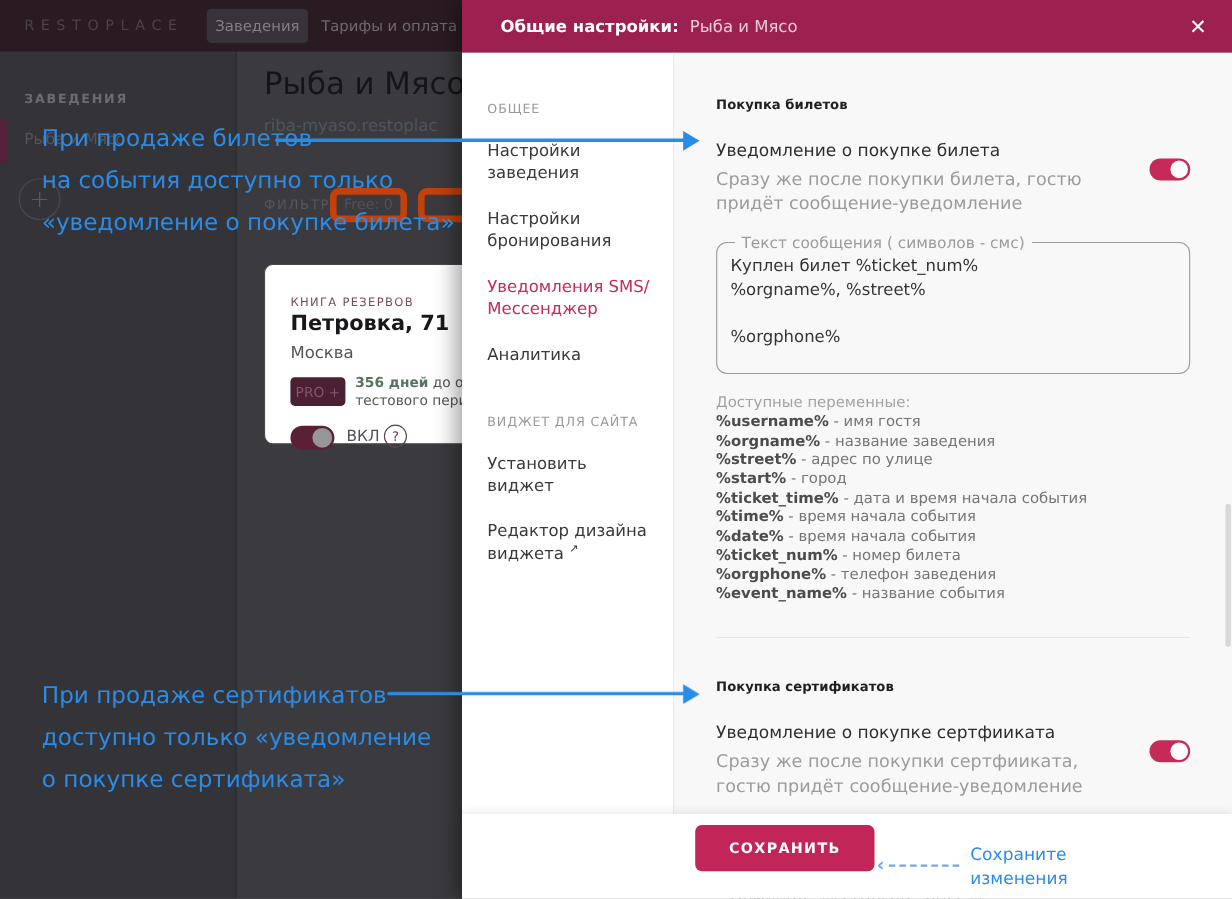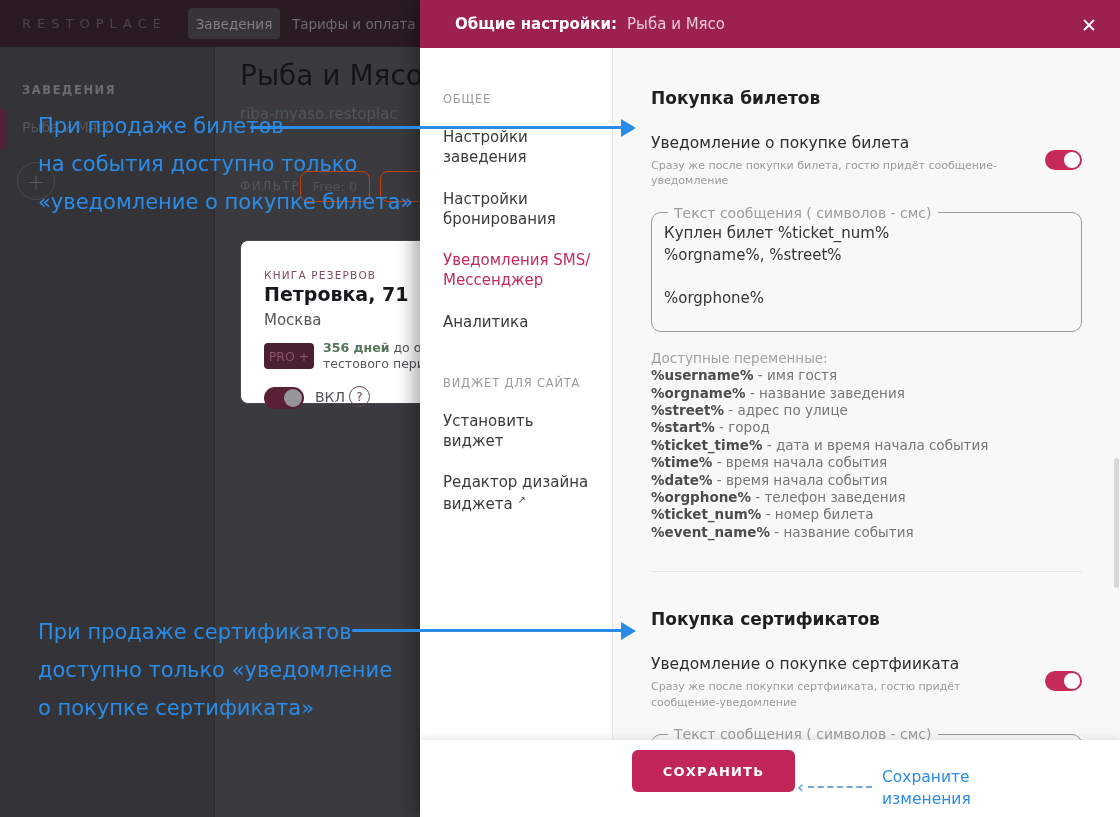--- a/index.html
+++ b/index.html
@@ -24,21 +24,21 @@
   .app-active-indicator { position:absolute; left:0; top:62px; width:6px; height:40px; background:#55203a; }
   .app-side-item { position:absolute; left:22px; top:72px; font-size:14px; color:#55555a; }
   .add-venue { position:absolute; left:17px; top:115px; width:38px; height:38px; border-radius:50%;
     border:1.5px solid #4a4a4f; color:#5c5c61; font-size:22px; font-weight:300;
     display:flex; align-items:center; justify-content:center; }
 
   .app-main { position:absolute; left:216px; top:47px; width:904px; height:770px; background:#3b3b3f; z-index:1; }
   .venue-title { position:absolute; left:24px; top:12px; font-size:28px; color:#141519; }
   .venue-link { position:absolute; left:24px; top:58px; font-size:15px; color:#4e555e; }
   .filter-label { position:absolute; left:24px; top:132px; font-size:12px; letter-spacing:1.5px; color:#54575b; }
-  .chip { position:absolute; top:124px; height:31px; border:1px solid #c2410c; border-radius:8px;
+  .chip { position:absolute; top:124px; height:31px; border:6px solid #c2410c; border-radius:8px;
     color:#4f5257; font-size:13px; display:flex; align-items:center; justify-content:center; }
 
   .venue-card { position:absolute; left:24px; top:193px; width:210px; height:164px;
     background:#ffffff; border:1px solid #47464c; border-radius:8px; }
   .card-kicker { position:absolute; left:23px; top:28px; font-size:10.5px; letter-spacing:1.2px; color:#7c4a56; }
   .card-title { position:absolute; left:23px; top:42px; font-size:19px; font-weight:bold; color:#17181c; }
   .card-city { position:absolute; left:23px; top:70px; font-size:15px; color:#55555a; }
   .plan-badge { position:absolute; left:23px; top:102px; width:50px; height:26px; background:#4b2034;
     border-radius:4px; color:#8a5568; font-size:12.5px; display:flex; align-items:center; justify-content:center; }
   .days-note { position:absolute; left:82px; top:99px; font-size:12.5px; line-height:1.3; color:#54565a; width:130px; }
@@ -61,24 +61,24 @@
 
   .modal-nav { position:absolute; left:0; top:48px; width:193px; height:707px; background:#ffffff;
     border-right:1px solid #e8e8e8; padding:0 16px 0 23px; }
   .nav-section { font-size:11.5px; letter-spacing:.8px; color:#9a9a9a; margin-top:44px; }
   .nav-item { font-size:15px; color:#3a3a3a; line-height:1.35; margin-top:21px; cursor:pointer; }
   .nav-item.active { color:#c42a5c; }
   .ext-arrow { font-size:10px; vertical-align:super; }
 
   .modal-content { position:absolute; left:193px; top:48px; width:507px; height:707px;
     padding:40px 38px 0 38px; background:#f8f8f8; }
-  .section-heading { font-size:17px; font-weight:bold; color:#1f1f1f; }
+  .section-heading { font-size:12px; font-weight:bold; color:#1f1f1f; }
   .setting-row { position:relative; margin-top:26px; }
   .setting-title { font-size:15.5px; color:#2d2d2d; }
-  .setting-desc { font-size:11px; color:#9b9b9b; line-height:1.4; margin-top:6px; width:370px; }
+  .setting-desc { font-size:16px; color:#9b9b9b; line-height:1.4; margin-top:6px; width:370px; }
   .toggle { position:absolute; right:0; top:16px; width:37px; height:20px; border-radius:10px;
     background:#c62a58; cursor:pointer; }
   .toggle .knob { position:absolute; right:2px; top:2px; width:16px; height:16px; border-radius:50%; background:#ffffff; }
 
   fieldset.msg-field { margin-top:16px; border:1px solid #9b9b9b; border-radius:10px;
     padding:2px 12px 8px 12px; background:transparent; }
   fieldset.msg-field legend { font-size:14px; color:#9b9b9b; padding:0 6px; margin-left:4px; }
   .msg-textarea { width:100%; border:none; outline:none; background:transparent; resize:none;
     font-family:"DejaVu Sans","Liberation Sans",sans-serif; font-size:15px; color:#333333; line-height:1.45; }
   .msg-textarea.t1 { height:96px; }
@@ -189,22 +189,22 @@
 
       <div class="vars-block">
         <div class="vars-title">Доступные переменные:</div>
         <div class="var-row"><b>%username%</b><span> - имя гостя</span></div>
         <div class="var-row"><b>%orgname%</b><span> - название заведения</span></div>
         <div class="var-row"><b>%street%</b><span> - адрес по улице</span></div>
         <div class="var-row"><b>%start%</b><span> - город</span></div>
         <div class="var-row"><b>%ticket_time%</b><span> - дата и время начала события</span></div>
         <div class="var-row"><b>%time%</b><span> - время начала события</span></div>
         <div class="var-row"><b>%date%</b><span> - время начала события</span></div>
+        <div class="var-row"><b>%ticket_num%</b><span> - номер билета</span></div>
         <div class="var-row"><b>%orgphone%</b><span> - телефон заведения</span></div>
-        <div class="var-row"><b>%ticket_num%</b><span> - номер билета</span></div>
         <div class="var-row"><b>%event_name%</b><span> - название события</span></div>
       </div>
 
       <div class="section-divider"></div>
 
       <div class="section-heading heading-2">Покупка сертификатов</div>
 
       <div class="setting-row">
         <div class="setting-title">Уведомление о покупке сертфииката</div>
         <div class="setting-desc">Сразу же после покупки сертфииката, гостю придёт сообщение-уведомление</div>

